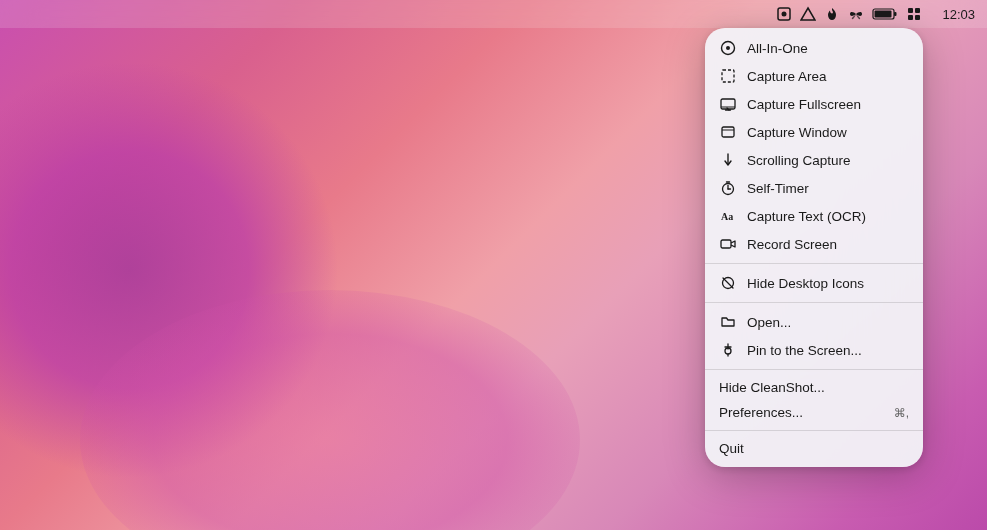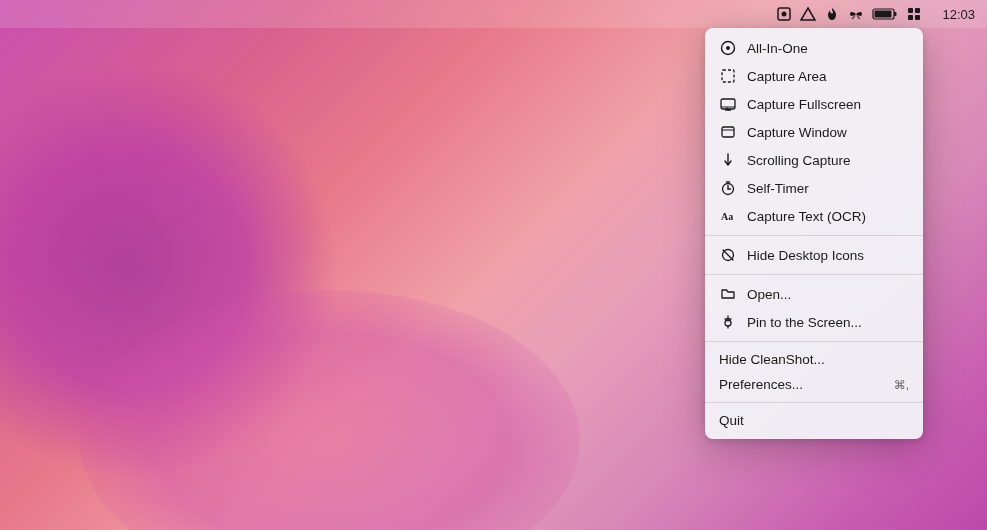--- a/index.html
+++ b/index.html
@@ -92,21 +92,21 @@
     }
 
     
     .dropdown-menu {
       position: absolute;
       top: 28px;
       right: 64px;
       width: 218px;
       background: rgba(242, 242, 247, 0.95);
       backdrop-filter: blur(40px);
-      border-radius: 8px;
+      border-radius: 20px;
       box-shadow: 0 8px 40px rgba(0, 0, 0, 0.25), 0 2px 8px rgba(0, 0, 0, 0.15);
       padding: 6px 0;
       z-index: 200;
     }
 
     .menu-item {
       display: flex;
       align-items: center;
       padding: 5px 14px;
       gap: 10px;
@@ -276,20 +276,29 @@
 
     <div class="menu-item">
       <div class="menu-item-icon">
         <svg width="16" height="16" viewBox="0 0 16 16">
           <text x="1" y="12" font-size="10" font-family="Georgia, serif" font-weight="bold" fill="#1a1a1a">Aa</text>
         </svg>
       </div>
       <span class="menu-item-label">Capture Text (OCR)</span>
     </div>
 
+    <div class="menu-item">
+      <div class="menu-item-icon">
+        <svg width="16" height="16" viewBox="0 0 16 16">
+          <rect x="1" y="4" width="10" height="8" rx="1.5" fill="none" stroke="#1a1a1a" stroke-width="1.3"></rect>
+          <polyline points="11,7 15,5 15,11 11,9" fill="none" stroke="#1a1a1a" stroke-width="1.3" stroke-linejoin="round"></polyline>
+        </svg>
+      </div>
+      <span class="menu-item-label">Record Screen</span>
+    </div>
 
     <div class="menu-divider"></div>
 
     <div class="menu-item">
       <div class="menu-item-icon">
         <svg width="16" height="16" viewBox="0 0 16 16">
           <circle cx="8" cy="8" r="5.5" fill="none" stroke="#1a1a1a" stroke-width="1.3"></circle>
           <line x1="3" y1="3" x2="13" y2="13" stroke="#1a1a1a" stroke-width="1.3" stroke-linecap="round"></line>
         </svg>
       </div>

